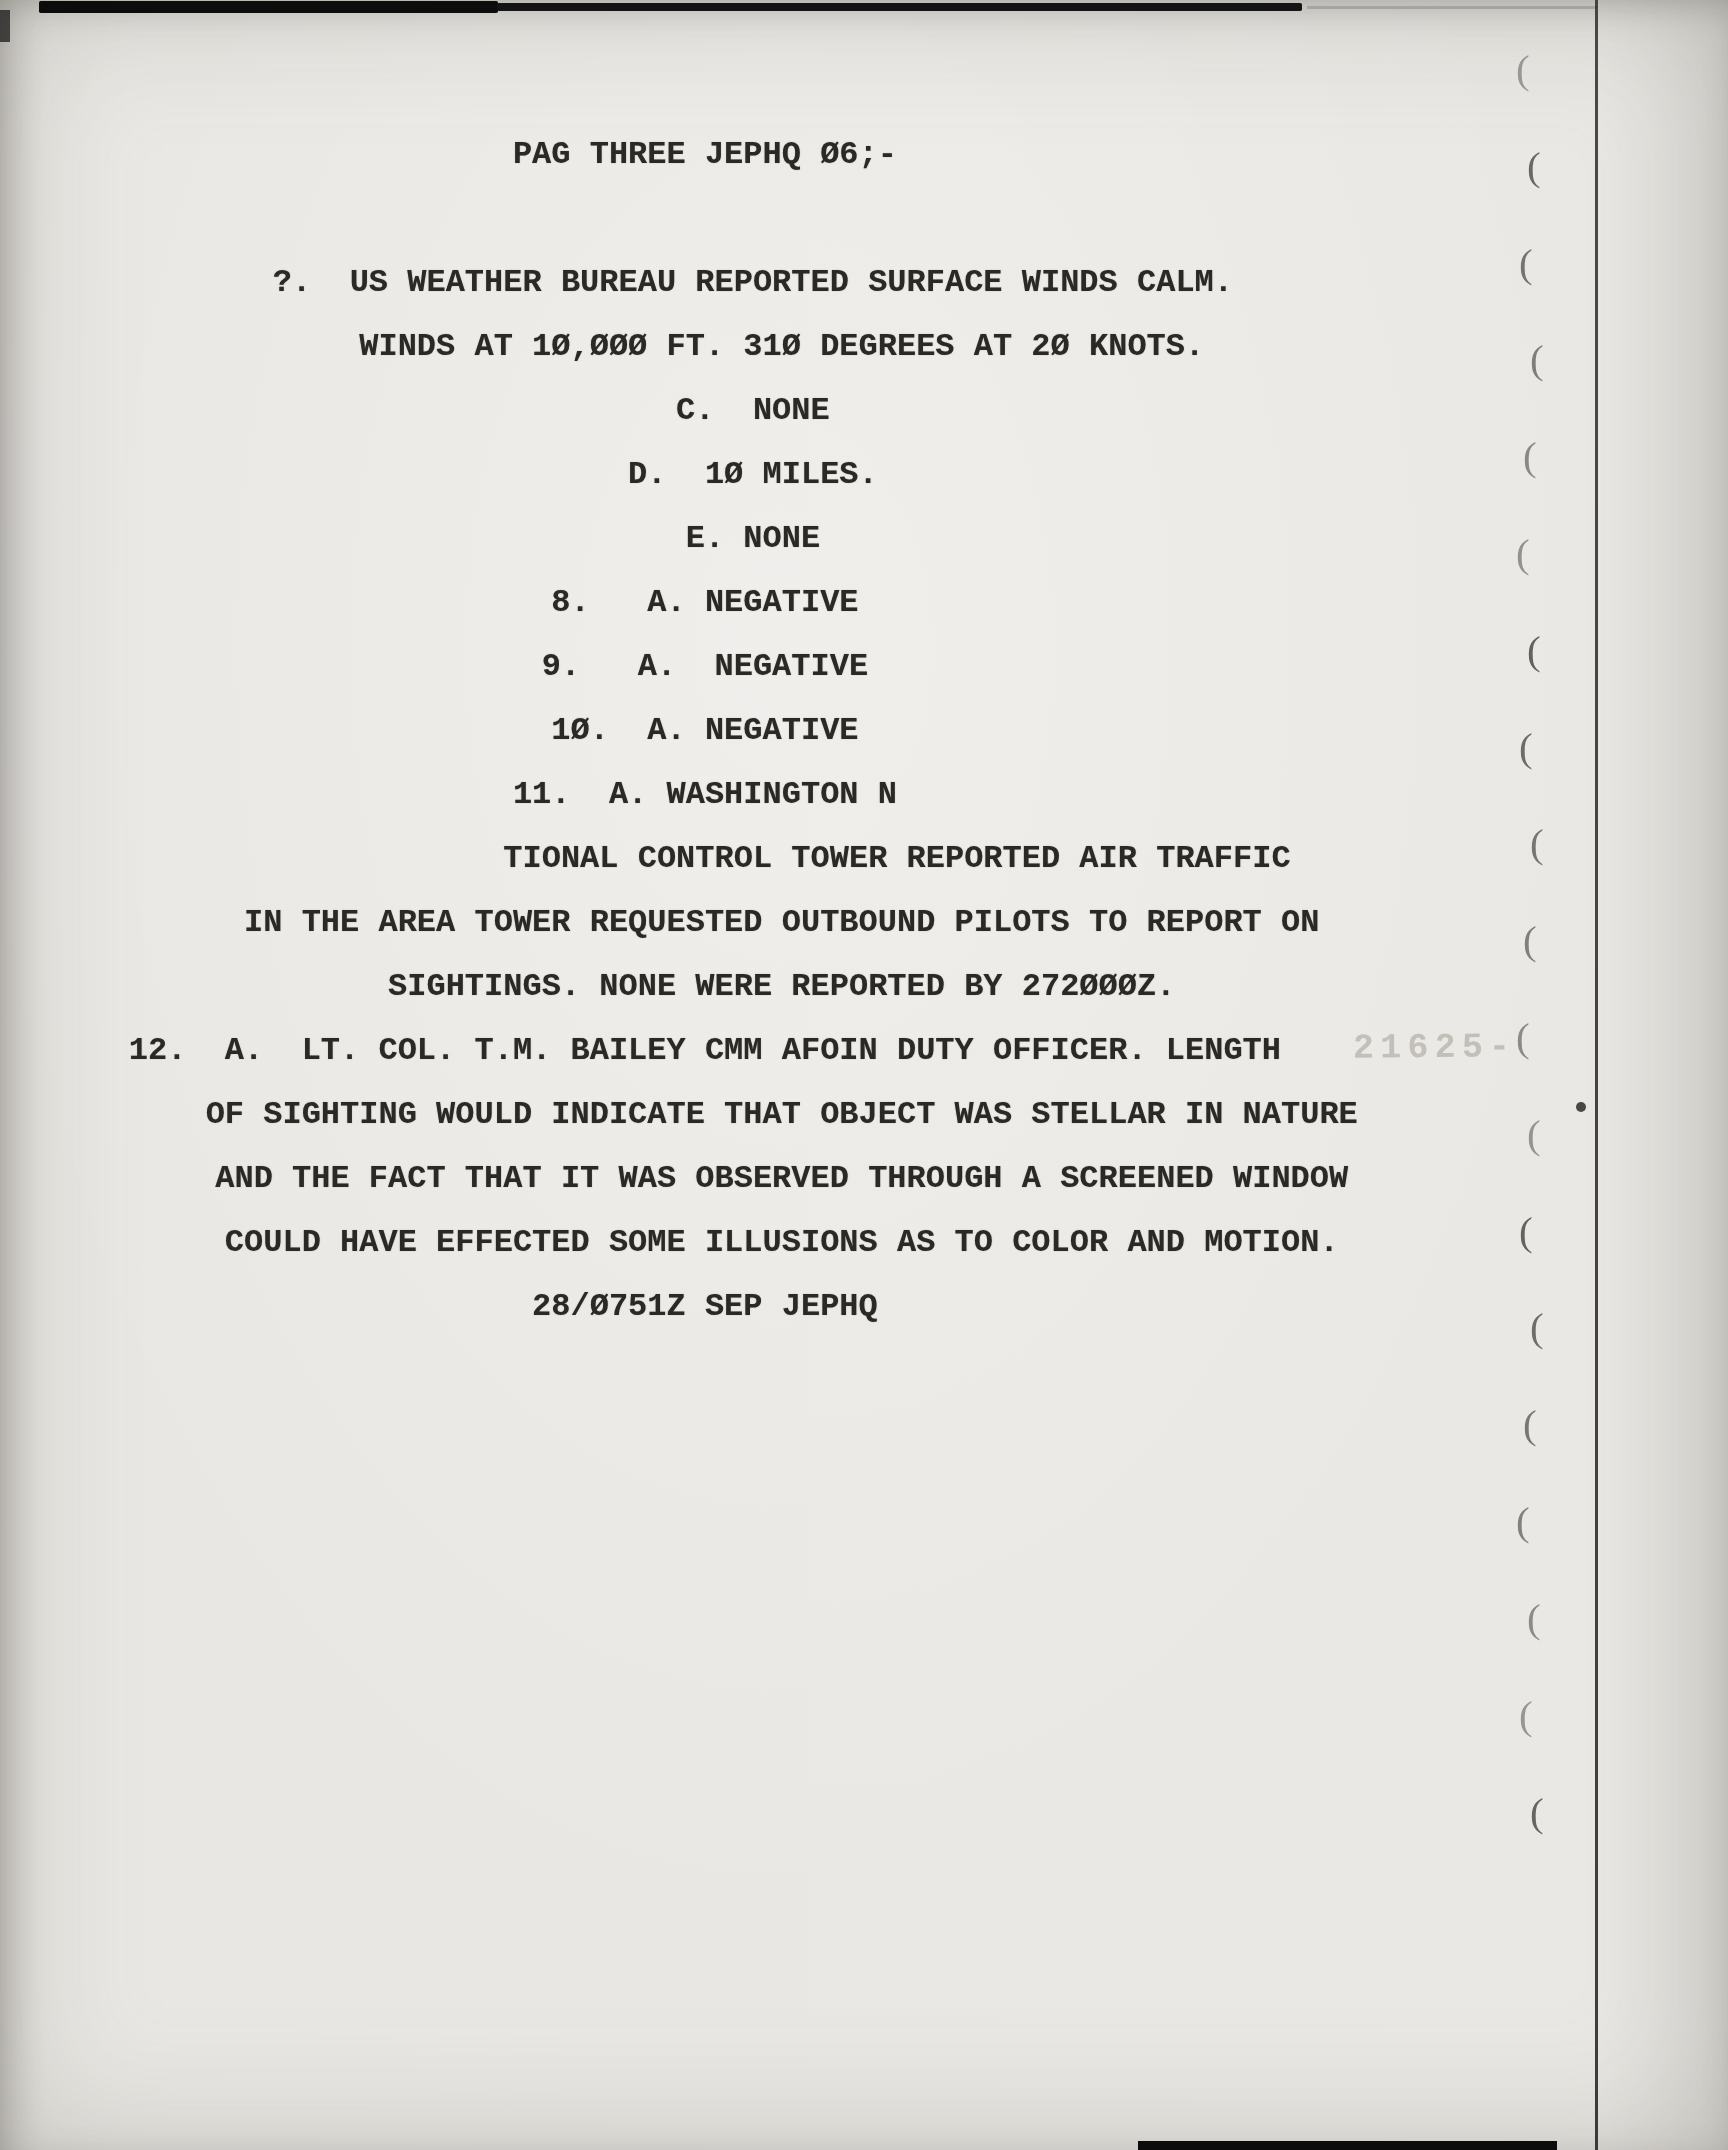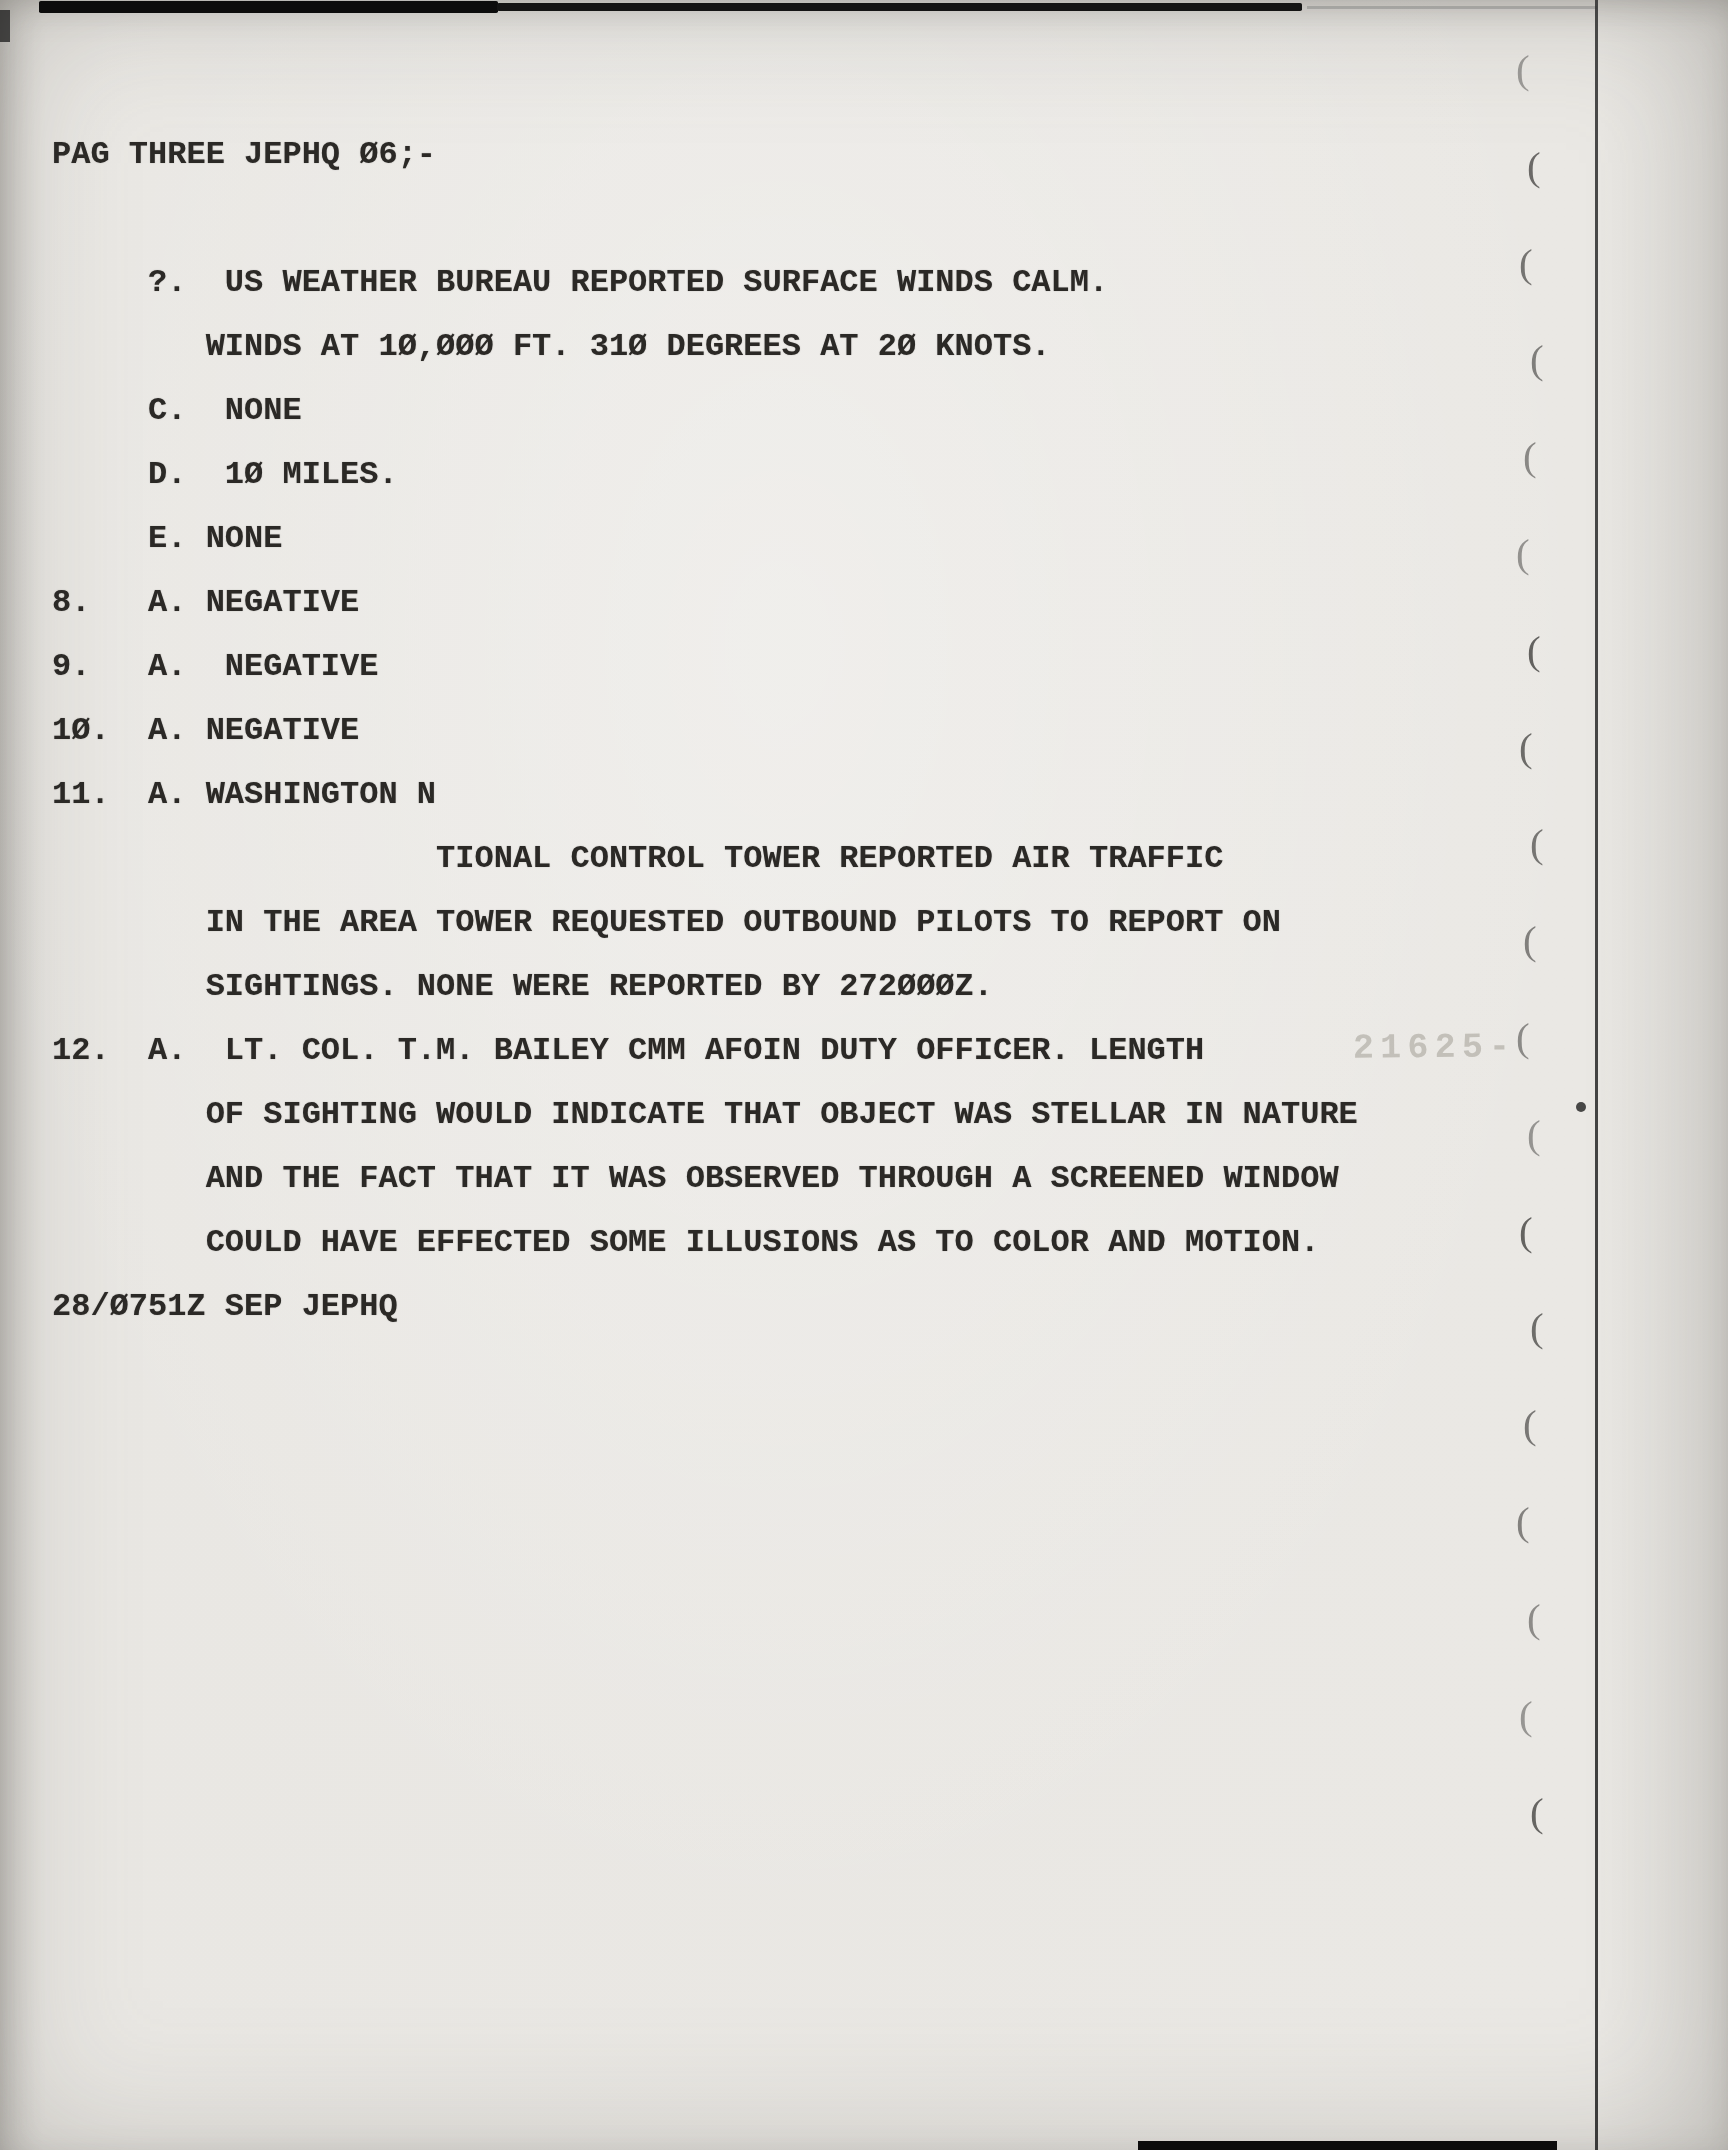--- a/index.html
+++ b/index.html
@@ -25,20 +25,21 @@
   .text-block {
     position: absolute;
     left: 52px;
     top: 123px;
     font-size: 32px;
     line-height: 64px;
     font-weight: bold;
     color: #2b2926;
     white-space: pre;
     text-shadow: 0 0 1.2px rgba(43,41,38,0.35);
+    text-align: center;
   }
   .line { min-height: 64px; }
   .top-bar-a {
     position: absolute; left: 39px; top: 1.2px;
     width: 459px; height: 12.3px; background: #0c0c0c; border-radius: 1.8px;
   }
   .top-bar-b {
     position: absolute; left: 497px; top: 2.5px;
     width: 805px; height: 8px; background: #141414; border-radius: 1.8px;
   }

